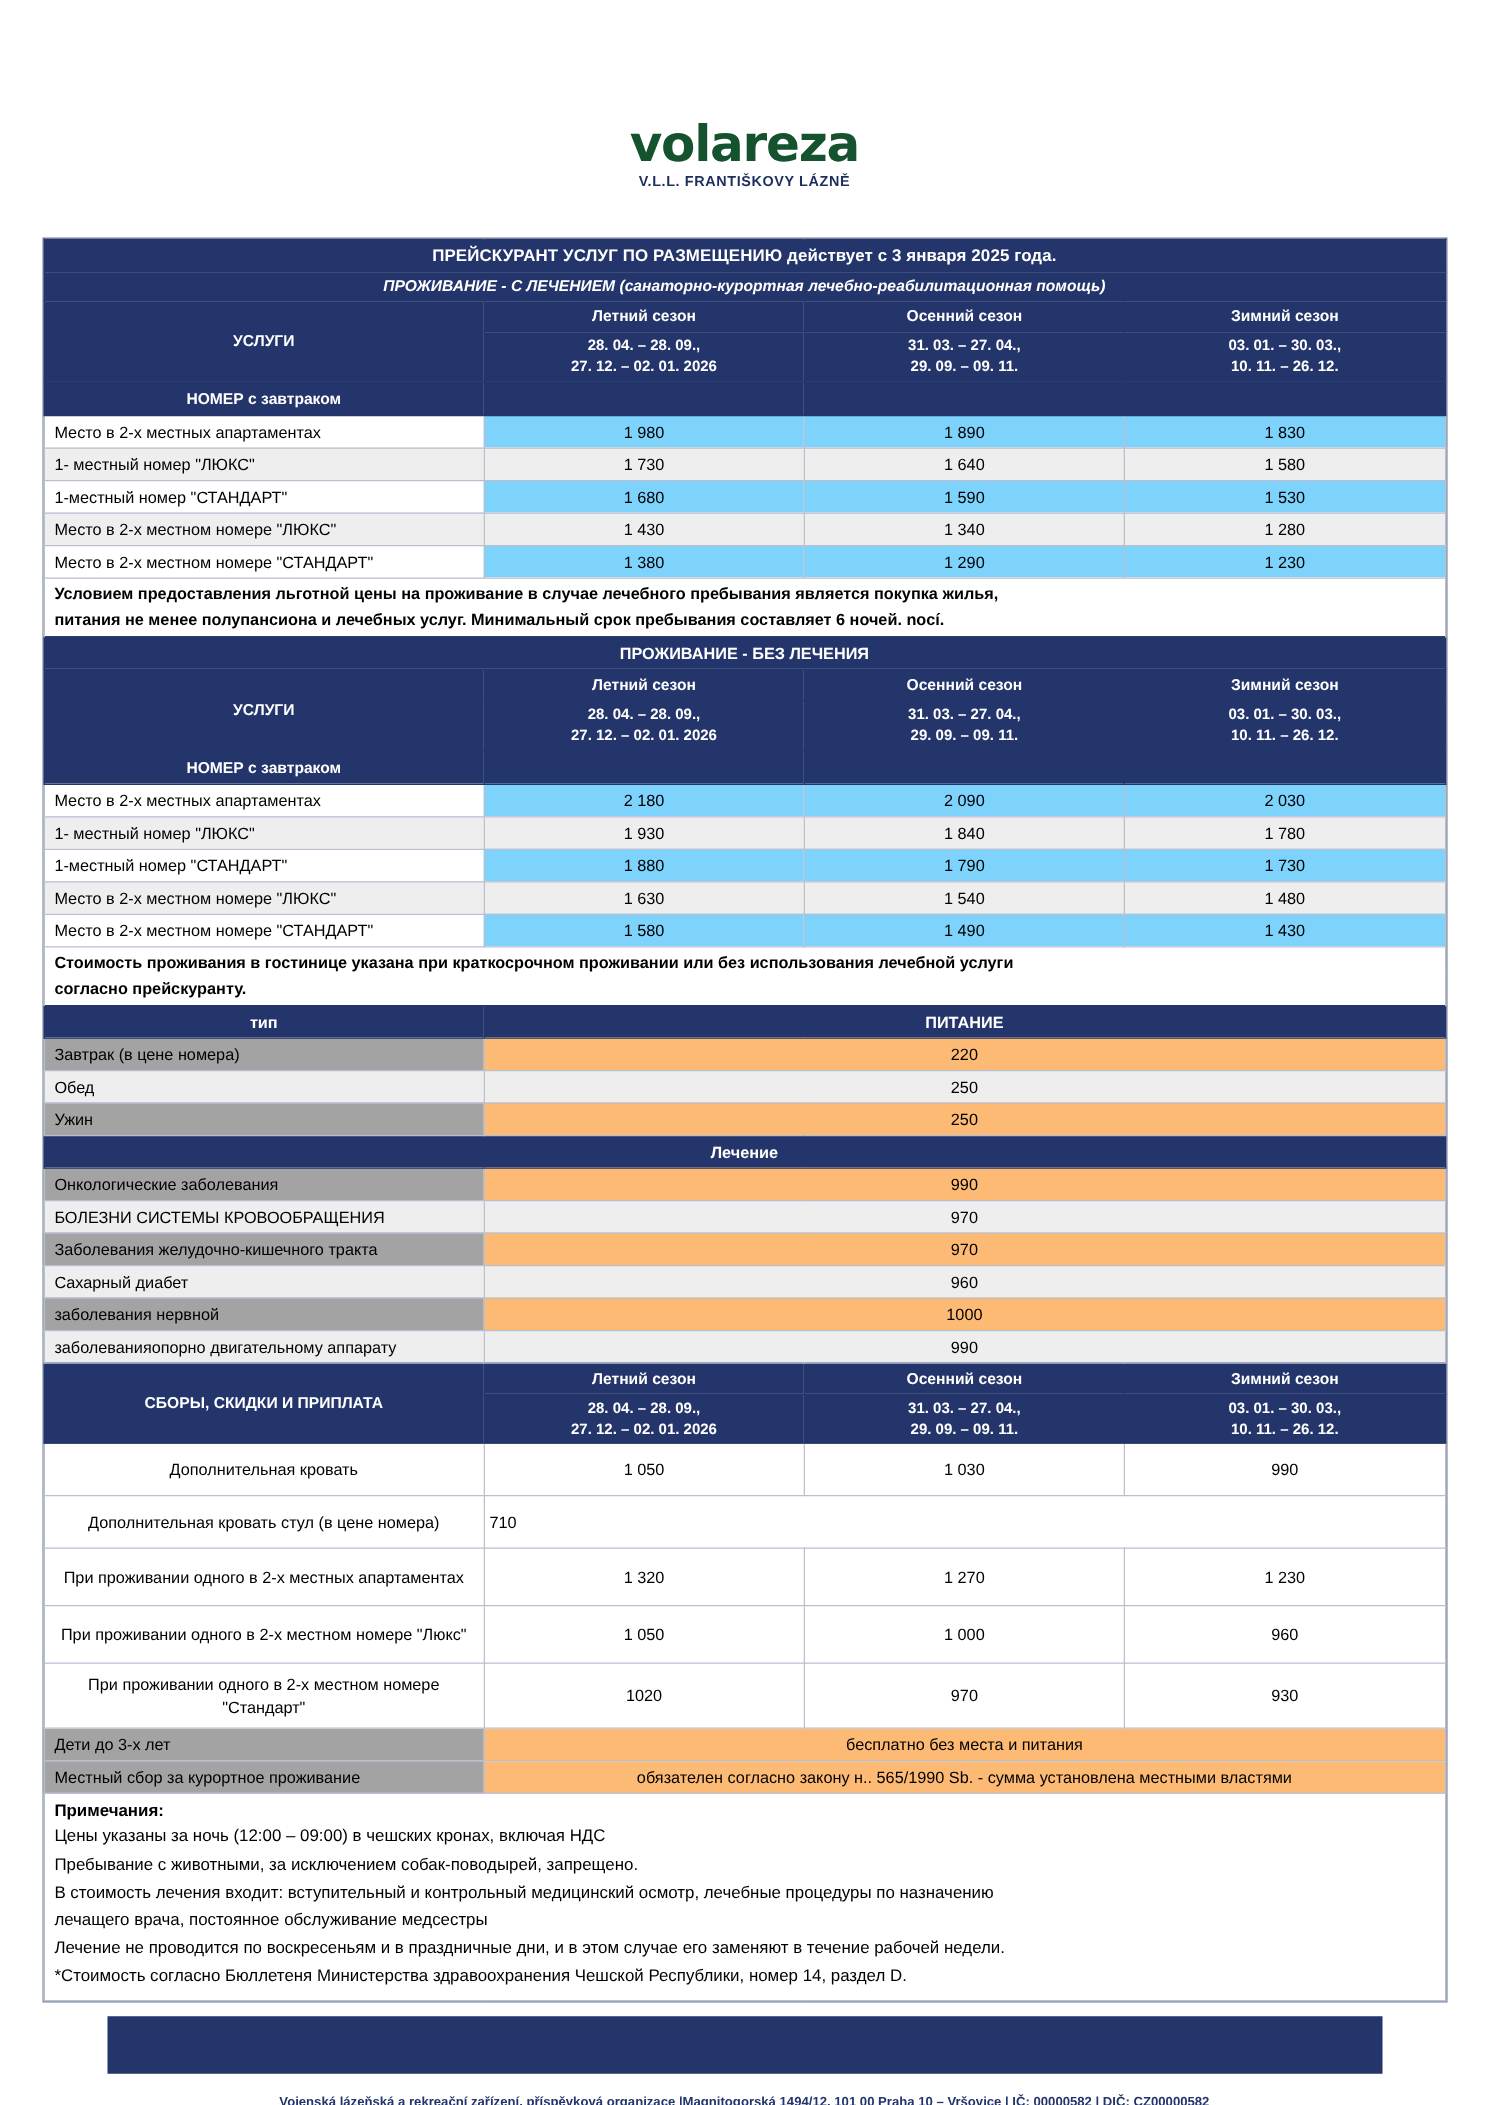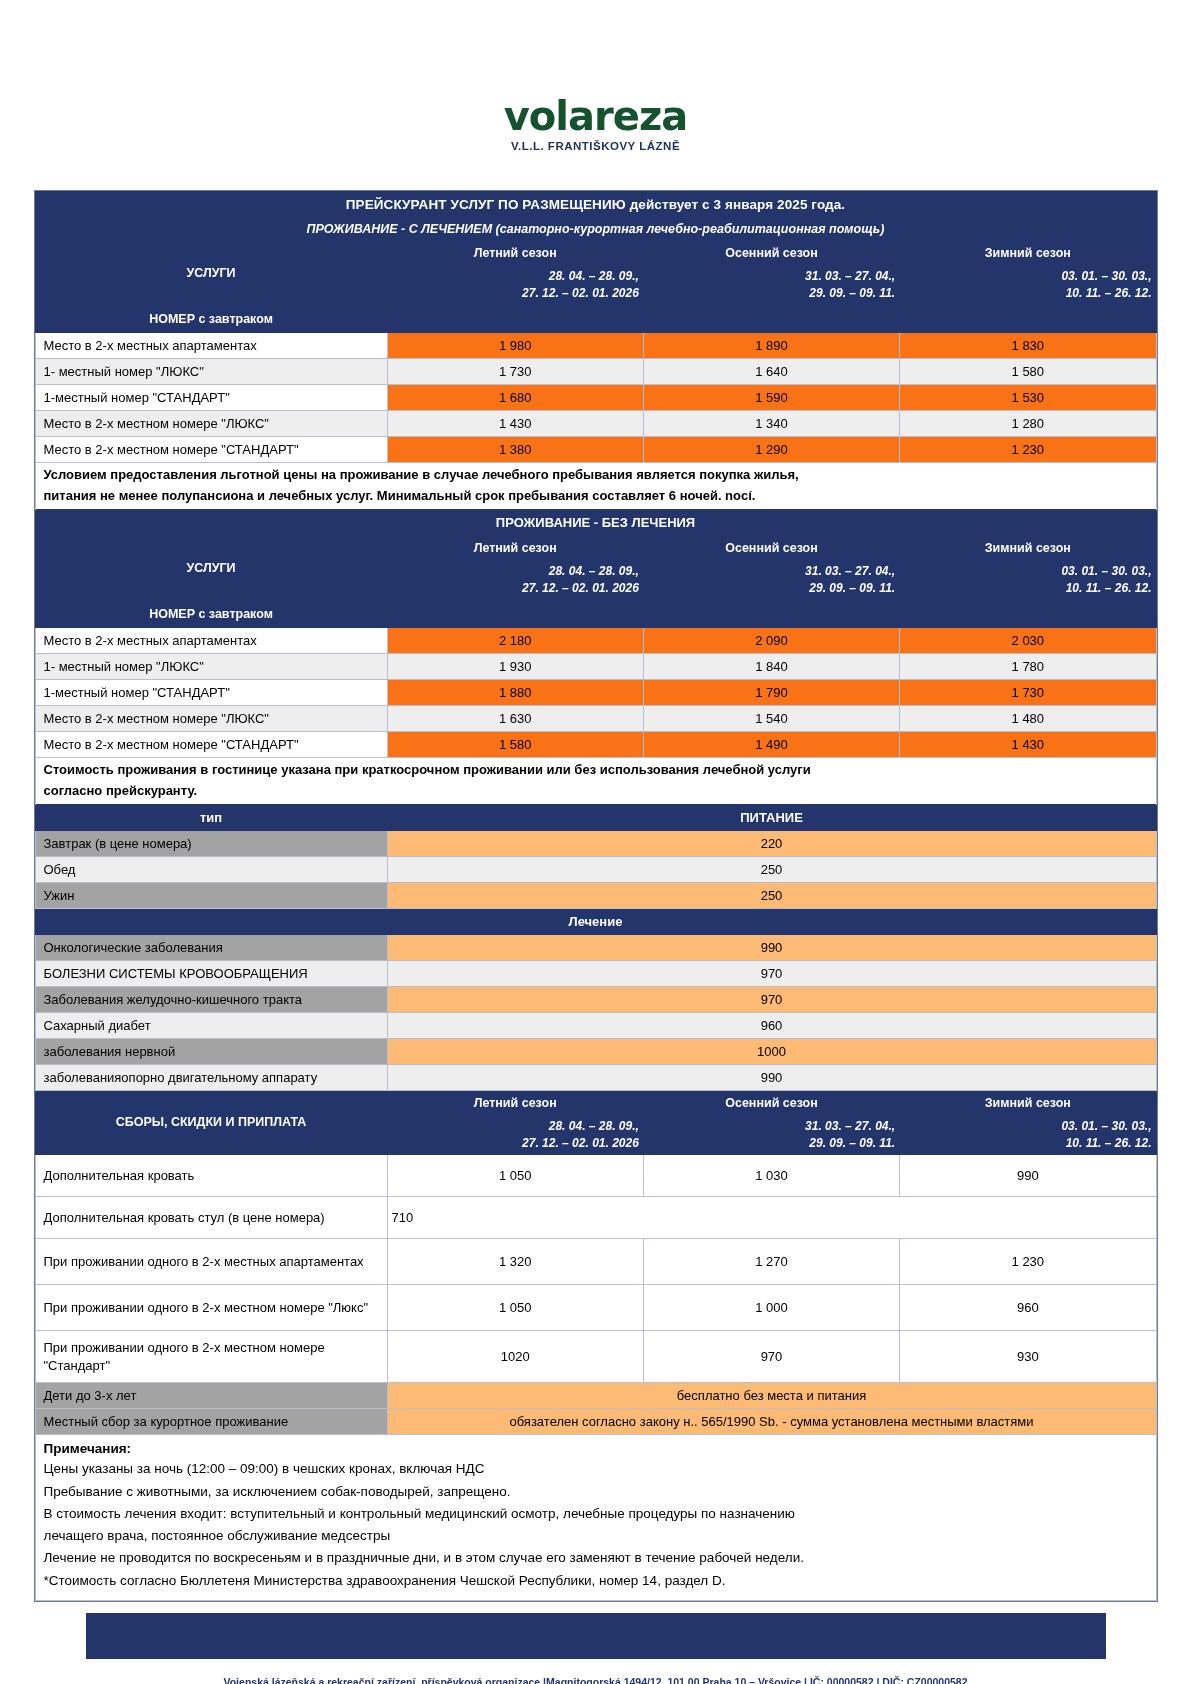--- a/index.html
+++ b/index.html
@@ -60,36 +60,36 @@
     padding: 4px;
   }
   .col-head {
     text-align: center;
     font-size: 12.5px;
     font-weight: bold;
     padding: 6px 4px;
   }
   .col-head.left { text-align: center; }
   .season-name { font-size: 12.5px; font-weight: bold; text-align:center; padding: 5px 4px; }
-  .season-dates { font-size: 12px; font-weight: bold; font-style: italic; text-align:right; padding: 2px 4px; line-height:1.45; }
+  .season-dates { font-size: 12px; font-weight: bold; text-align:center; padding: 2px 4px; line-height:1.45; }
 
   .svc-label {
     font-size: 13px;
     padding: 5px 8px;
     border: 1px solid #b9bfcf;
     background: #ffffff;
     white-space: nowrap;
   }
   .alt .svc-label, .alt .price { background: #eeeeee; }
   .price {
     text-align: center;
     font-size: 13px;
     padding: 5px 4px;
     border: 1px solid #b9bfcf;
-    background: #f97316;
+    background: #7dd3fc;
   }
   .note-row td {
     font-size: 13px;
     font-weight: bold;
     padding: 4px 8px 2px 8px;
     border-left: 1px solid #b9bfcf;
     border-right: 1px solid #b9bfcf;
     background:#fff;
   }
   .note-row.last td { padding-bottom: 6px; }
@@ -116,20 +116,21 @@
   }
   .alt2 .two-col-label, .alt2 .two-col-value { background:#eeeeee; }
 
   .fees-label {
     font-size: 13px;
     padding: 8px 8px;
     border: 1px solid #b9bfcf;
     background: #ffffff;
     vertical-align: middle;
     line-height: 1.35;
+    text-align: center;
   }
   .fees-price {
     text-align: center;
     font-size: 13px;
     padding: 8px 4px;
     border: 1px solid #b9bfcf;
     background: #ffffff;
     vertical-align: middle;
   }
   .fees-wide {

